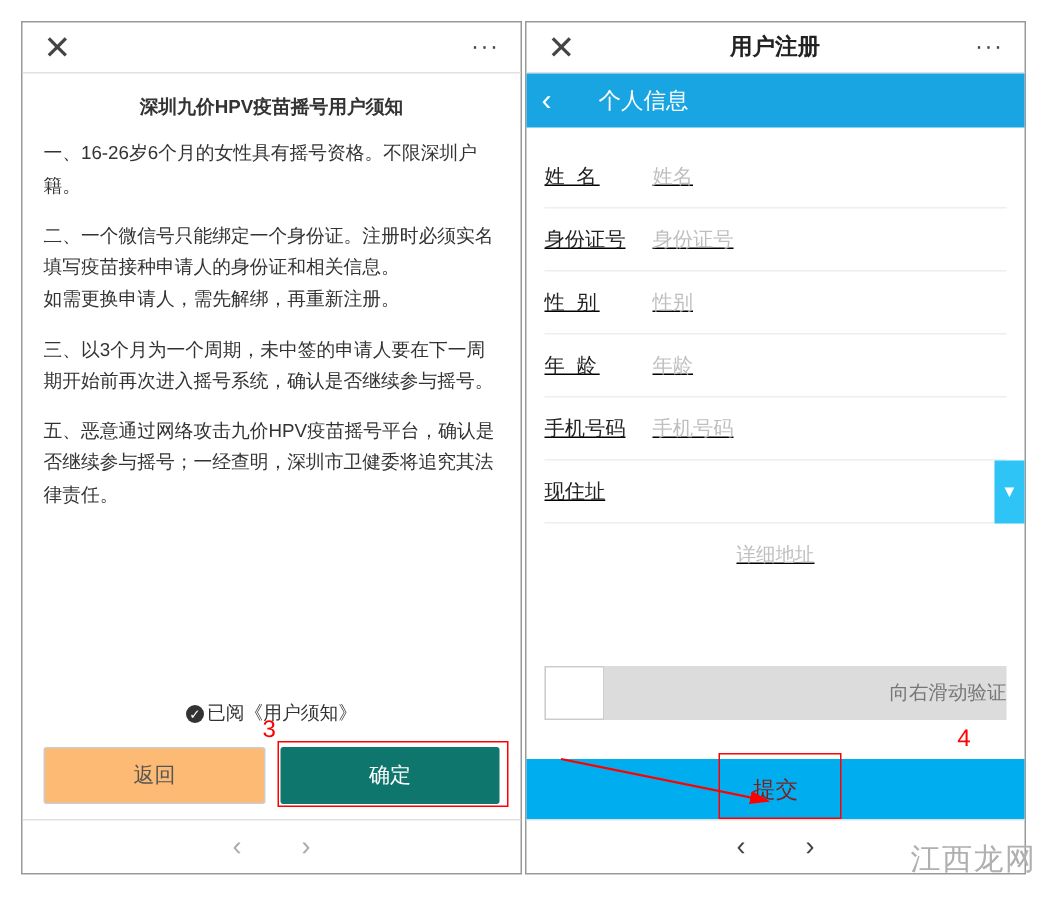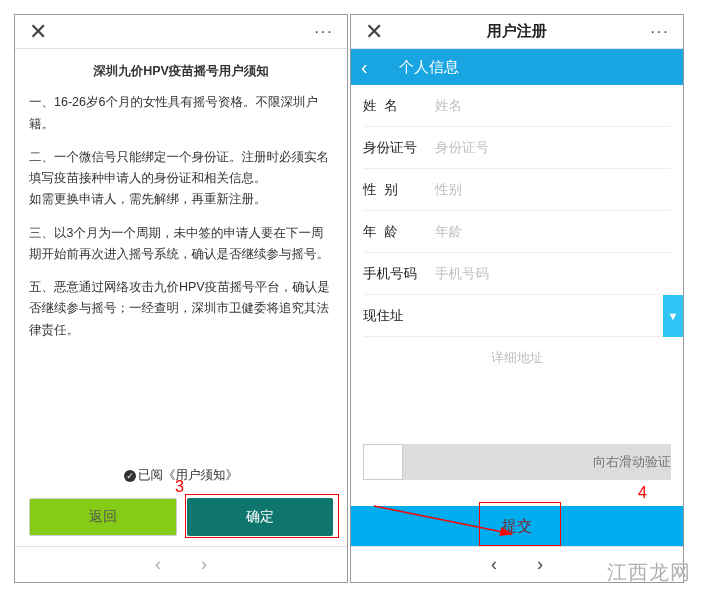--- a/index.html
+++ b/index.html
@@ -110,40 +110,41 @@
       height: 38px;
       display: flex;
       align-items: center;
       justify-content: center;
       font-size: 14px;
       border-radius: 2px;
     }
     .btn-outline {
       border: 1px solid #ccc;
       color: #555;
-      background: #84cc16;
+      background: #fdba74;
     }
     .btn-primary {
       background: #0f766e;
       color: #fff;
     }
     .navstrip {
       height: 36px;
       border-top: 1px solid #e0e0e0;
       display: flex;
       align-items: center;
       justify-content: center;
       color: #aaa;
       gap: 40px;
       font-size: 18px;
     }
     .navstrip.dark { color: #444; }
     
     .form {
-      padding: 0 12px;
+      padding: 12px 12px;
+      text-decoration: underline;
     }
     .frow {
       display: flex;
       align-items: center;
       border-bottom: 1px solid #eee;
       height: 42px;
     }
     .flabel {
       width: 72px;
       font-size: 13.5px;

